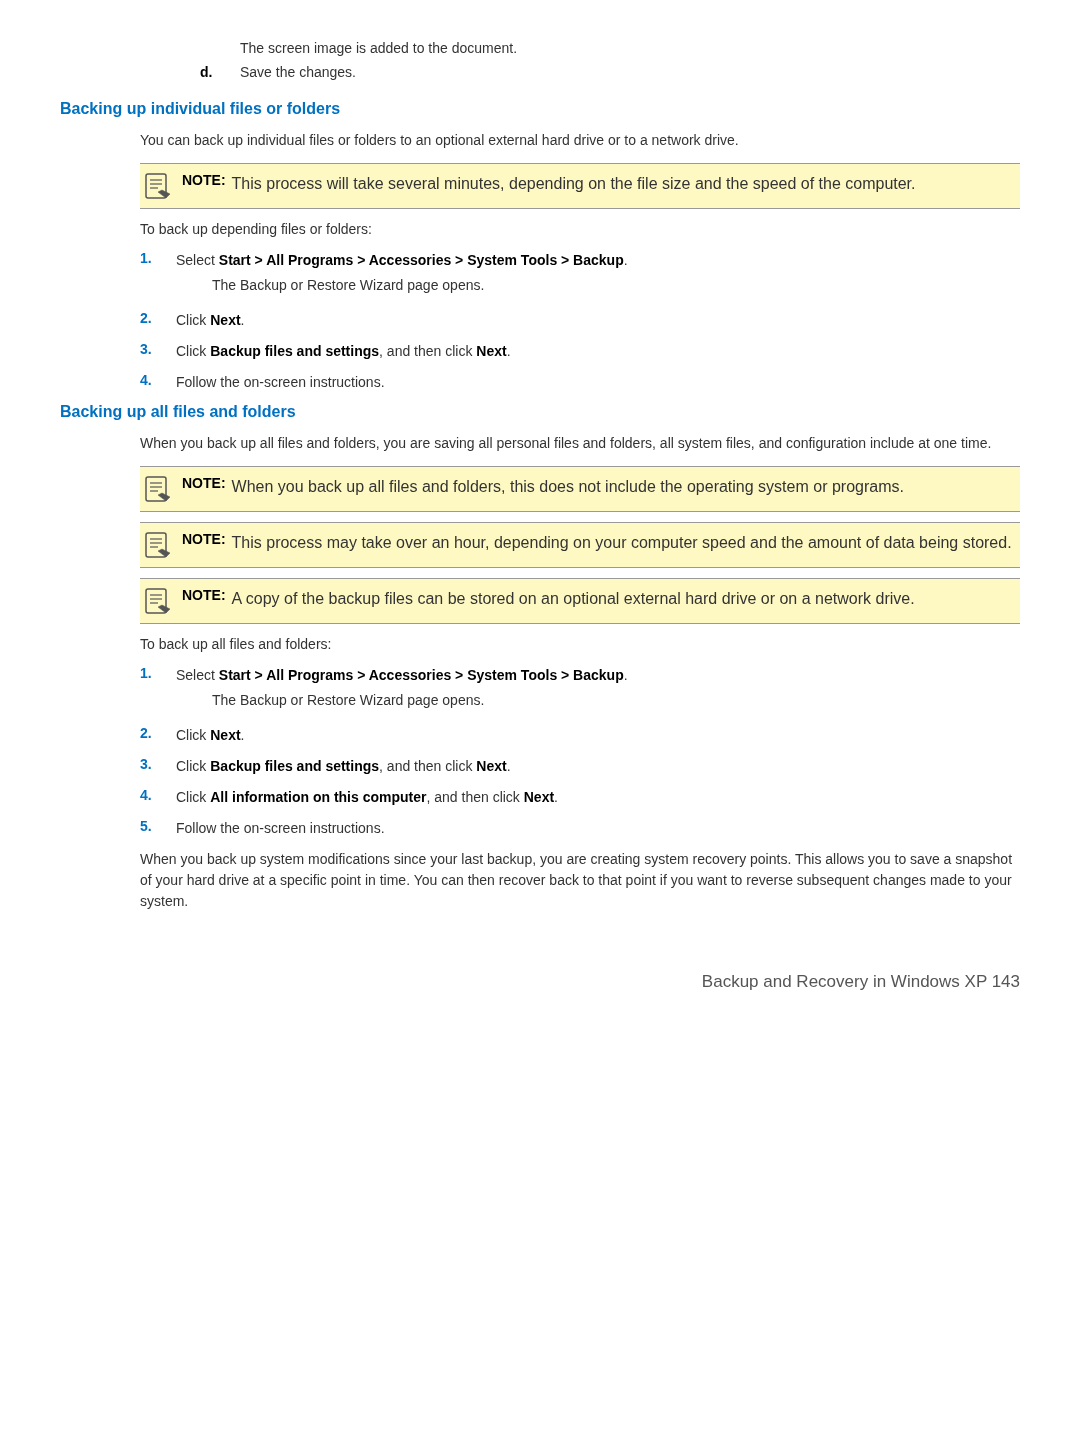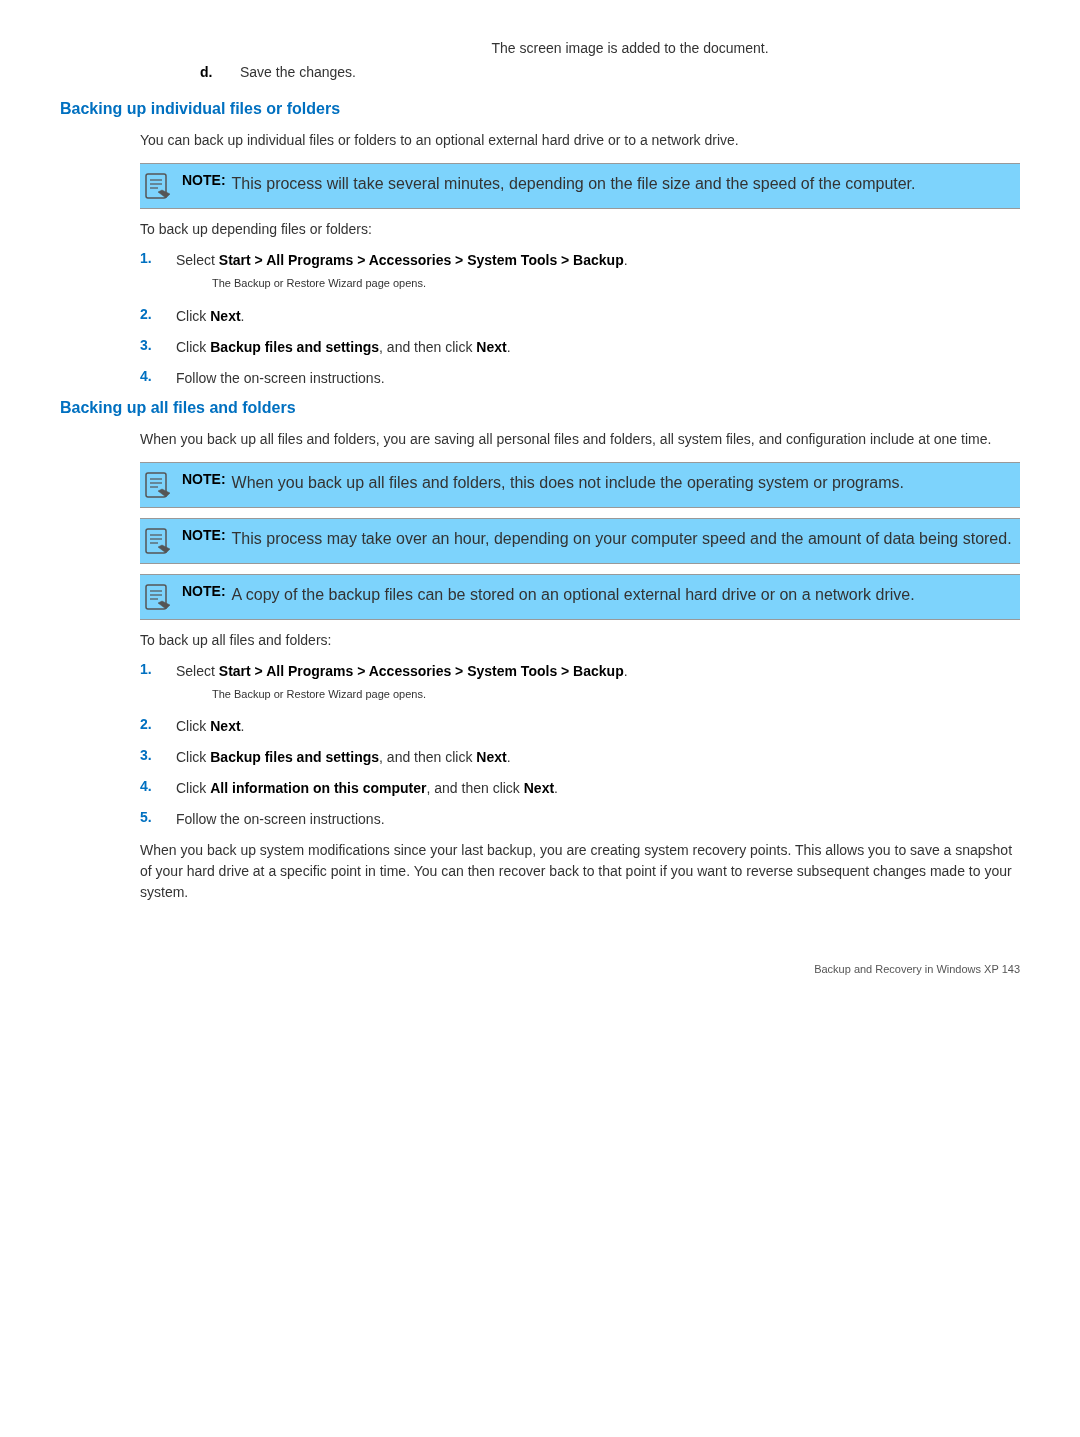--- a/index.html
+++ b/index.html
@@ -21,21 +21,20 @@
     .page-content {
       max-width: 960px;
       margin: 0 auto;
     }
 
     .intro-text {
       margin-left: 180px;
       margin-bottom: 8px;
       font-size: 14px;
       color: #333;
-      text-align: center;
     }
 
     .step-d {
       display: flex;
       margin-left: 140px;
       margin-bottom: 20px;
     }
 
     .step-d-label {
       font-weight: bold;
@@ -67,21 +66,21 @@
       line-height: 1.5;
     }
 
     .note-box {
       display: flex;
       align-items: flex-start;
       border-top: 1px solid #999;
       border-bottom: 1px solid #999;
       padding: 8px 0;
       margin-bottom: 10px;
-      background: #7dd3fc;
+      background: #fef9c3;
     }
 
     .note-icon {
       min-width: 36px;
       height: 28px;
       margin-right: 6px;
       display: flex;
       align-items: center;
       justify-content: center;
       flex-shrink: 0;
@@ -138,31 +137,31 @@
       line-height: 1.5;
     }
 
     .step-content strong {
       font-weight: bold;
       color: #000;
     }
 
     .step-sub {
       margin-left: 36px;
-      font-size: 11px;
+      font-size: 14px;
       color: #333;
       margin-top: 4px;
       margin-bottom: 4px;
       line-height: 1.5;
     }
 
     .footer {
       margin-top: 60px;
       text-align: right;
-      font-size: 11px;
+      font-size: 17px;
       color: #555;
       border-top: none;
     }
   </style>
 </head>
 <body>
 
 <div class="page-content">
 
   <p class="intro-text">The screen image is added to the document.</p>

